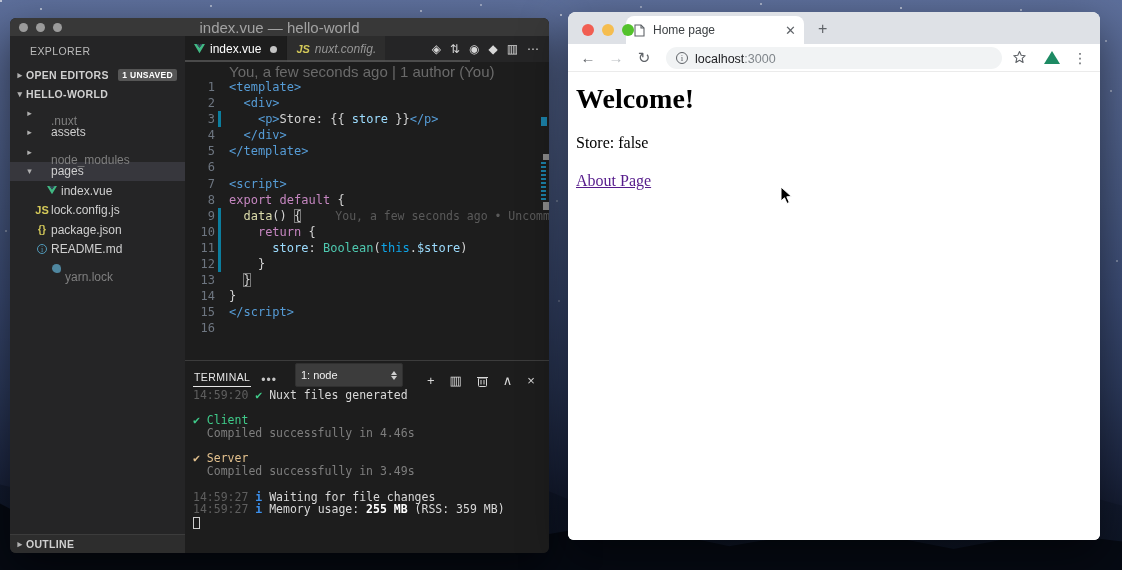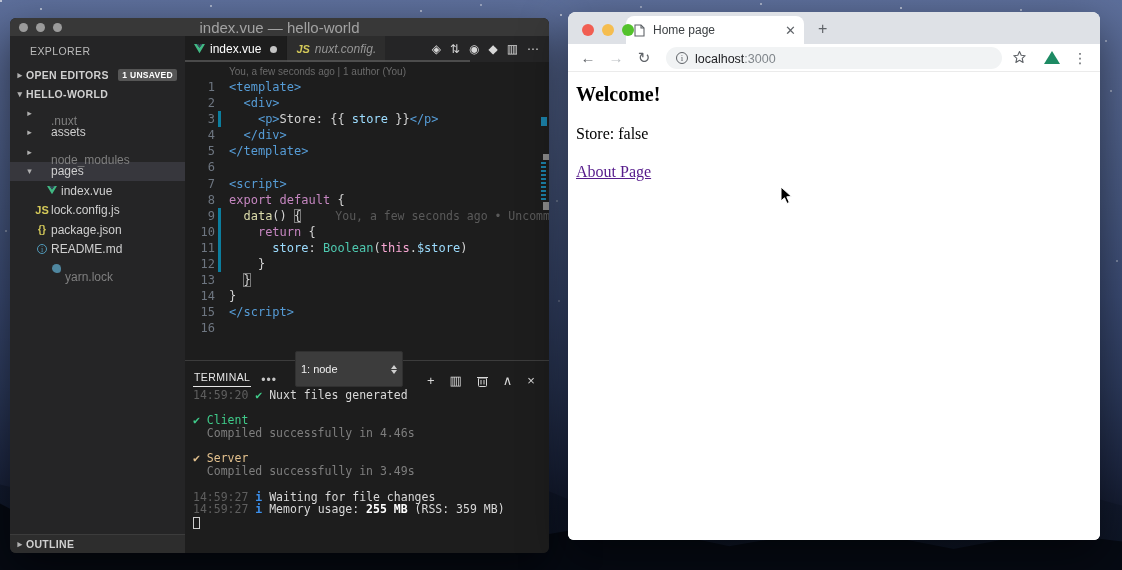--- a/index.html
+++ b/index.html
@@ -54,40 +54,40 @@
   .tab { display:flex; align-items:center; padding:0 9px; font-size:12px; gap:5px; cursor:pointer; }
   .tab.active { background:#1d1d1d; color:#ffffff; }
   .tab.preview { background:#2d2d2d; color:#969696; font-style:italic; border-left:1px solid #1b1b1b; }
   .moddot { width:7px; height:7px; border-radius:50%; background:#c4c4c4; margin-left:4px; }
   .tabicons { margin-left:auto; display:flex; align-items:center; gap:9px; padding-right:10px; color:#d7d7d7; }
   .tabicons span { font-size:12px; cursor:pointer; }
   .tabbar-scroll { position:absolute; left:0; bottom:0; height:2px; width:285px; background:#5a5a5a; opacity:.75; }
 
   
   .editor { position:relative; height:298px; flex:none; overflow:hidden; font-family:"DejaVu Sans Mono", monospace; font-size:12px; }
-  .codelens { color:#6a6a6a; font-size:10px; font-family:"Liberation Sans",sans-serif; height:15px; line-height:15px; padding-left:44px; margin-top:2px; }
+  .codelens { color:#6a6a6a; font-size:15px; font-family:"Liberation Sans",sans-serif; height:15px; line-height:15px; padding-left:44px; margin-top:2px; }
   .cl { display:flex; height:16.1px; line-height:16.1px; position:relative; white-space:pre; }
   .cl .ln { width:30px; text-align:right; color:#6e7681; flex:none; }
   .cl .mbar { width:3px; margin-left:3px; flex:none; }
   .cl.mod .mbar { background:#0c7d9d; }
   .cl .ctext { padding-left:8px; color:#d4d4d4; }
   .s-tag { color:#569cd6; } .s-kw { color:#c586c0; } .s-fn { color:#dcdcaa; }
-  .s-prop { color:#9cdcfe; } .s-cls { color:#4ec9b0; } .s-this { color:#f9a8d4; }
+  .s-prop { color:#9cdcfe; } .s-cls { color:#4ec9b0; } .s-this { color:#0ea5e9; }
   .s-pln { color:#d4d4d4; }
   .s-bm { color:#d4d4d4; outline:1px solid #7a7a7a; outline-offset:-1px; }
   .blame { color:#5a5a5a; padding-left:34px; font-size:11.5px; white-space:nowrap; }
   .ruler { position:absolute; top:0; right:0; width:10px; bottom:0; }
   .ruler .m { position:absolute; }
 
   
   .term { flex:1; border-top:1px solid #3c3c3c; display:flex; flex-direction:column; min-height:0; }
   .term-head { height:26px; display:flex; align-items:flex-end; padding:0 8px; gap:10px; flex:none; }
   .term-tab { font-size:10.5px; color:#e7e7e7; letter-spacing:.4px; border-bottom:1px solid #e7e7e7; padding:4px 1px 3px; cursor:pointer; }
   .term-more { color:#c5c5c5; font-size:12px; letter-spacing:1px; cursor:pointer; }
-  .term-sel { margin-left:8px; width:108px; height:36px; background:#3c3c3c; border:1px solid #303030; border-radius:2px; color:#f0f0f0; font-size:11px; display:flex; align-items:center; padding:0 5px; cursor:pointer; }
+  .term-sel { margin-left:8px; width:108px; height:24px; background:#3c3c3c; border:1px solid #303030; border-radius:2px; color:#f0f0f0; font-size:11px; display:flex; align-items:center; padding:0 5px; cursor:pointer; }
   .term-sel .arrows { margin-left:auto; display:flex; flex-direction:column; gap:1px; }
   .term-sel .arrows i { display:block; width:0; height:0; border-left:3px solid transparent; border-right:3px solid transparent; }
   .term-sel .arrows i.up { border-bottom:4px solid #cfcfcf; }
   .term-sel .arrows i.dn { border-top:4px solid #cfcfcf; }
   .term-acts { margin-left:14px; display:flex; align-items:center; gap:15px; color:#d7d7d7; }
   .term-acts span { cursor:pointer; font-size:13px; line-height:1; }
   .term-body { flex:1; padding:2px 0 0 8px; font-family:"DejaVu Sans Mono", monospace; font-size:11.5px; line-height:12.7px; overflow:hidden; }
   .tl { white-space:pre; height:12.7px; }
   .t-ts { color:#5f5f5f; } .t-ok { color:#3fcb8a; } .t-warn { color:#e2c08d; }
   .t-info { color:#3b8eea; font-weight:bold; } .t-pln { color:#d8d8d8; } .t-dim { color:#7e7e7e; }
@@ -107,21 +107,21 @@
   .toolbar { height:28px; background:#ffffff; display:flex; align-items:center; padding:0 8px; gap:4px; flex:none; border-bottom:1px solid #ebebeb; }
   .nav { width:24px; text-align:center; font-size:15px; color:#5f6368; cursor:pointer; }
   .nav.disabled { color:#bcc0c4; }
   .urlbar { flex:1; height:22px; background:#f1f3f4; border-radius:12px; display:flex; align-items:center; padding:0 10px; margin:0 6px; gap:7px; }
   .urlbar .host { font-size:12.5px; color:#202124; }
   .urlbar .port { font-size:12.5px; color:#80868b; }
   .ic-siteinfo { display:inline-block; width:12px; height:12px; border:1px solid #5f6368; border-radius:50%; color:#5f6368; font-size:9px; line-height:11px; text-align:center; font-family:"Liberation Serif",serif; flex:none; }
   .tb-ic { width:24px; text-align:center; color:#5f6368; font-size:14px; cursor:pointer; }
   .vue-tri { width:0; height:0; border-left:8px solid transparent; border-right:8px solid transparent; border-bottom:13px solid #1d8a63; margin:0 4px; cursor:pointer; position:relative; }
   .page { flex:1; background:#ffffff; padding:11px 8px; font-family:"Liberation Serif", serif; color:#000000; }
-  .page h1 { font-size:20px; font-weight:bold; margin-bottom:19px; }
+  .page h1 { font-size:28px; font-weight:bold; margin-bottom:19px; }
   .page .store { font-size:16px; margin-bottom:20px; }
   .page a { font-size:16px; color:#551a8b; text-decoration:underline; cursor:pointer; }
 
   
   .mcursor { position:absolute; left:780px; top:186px; z-index:50; pointer-events:none; }
 
   .favicon-svg, .star-svg, .trash-svg, .split-svg { display:block; }
 </style>
 </head>
 <body>

